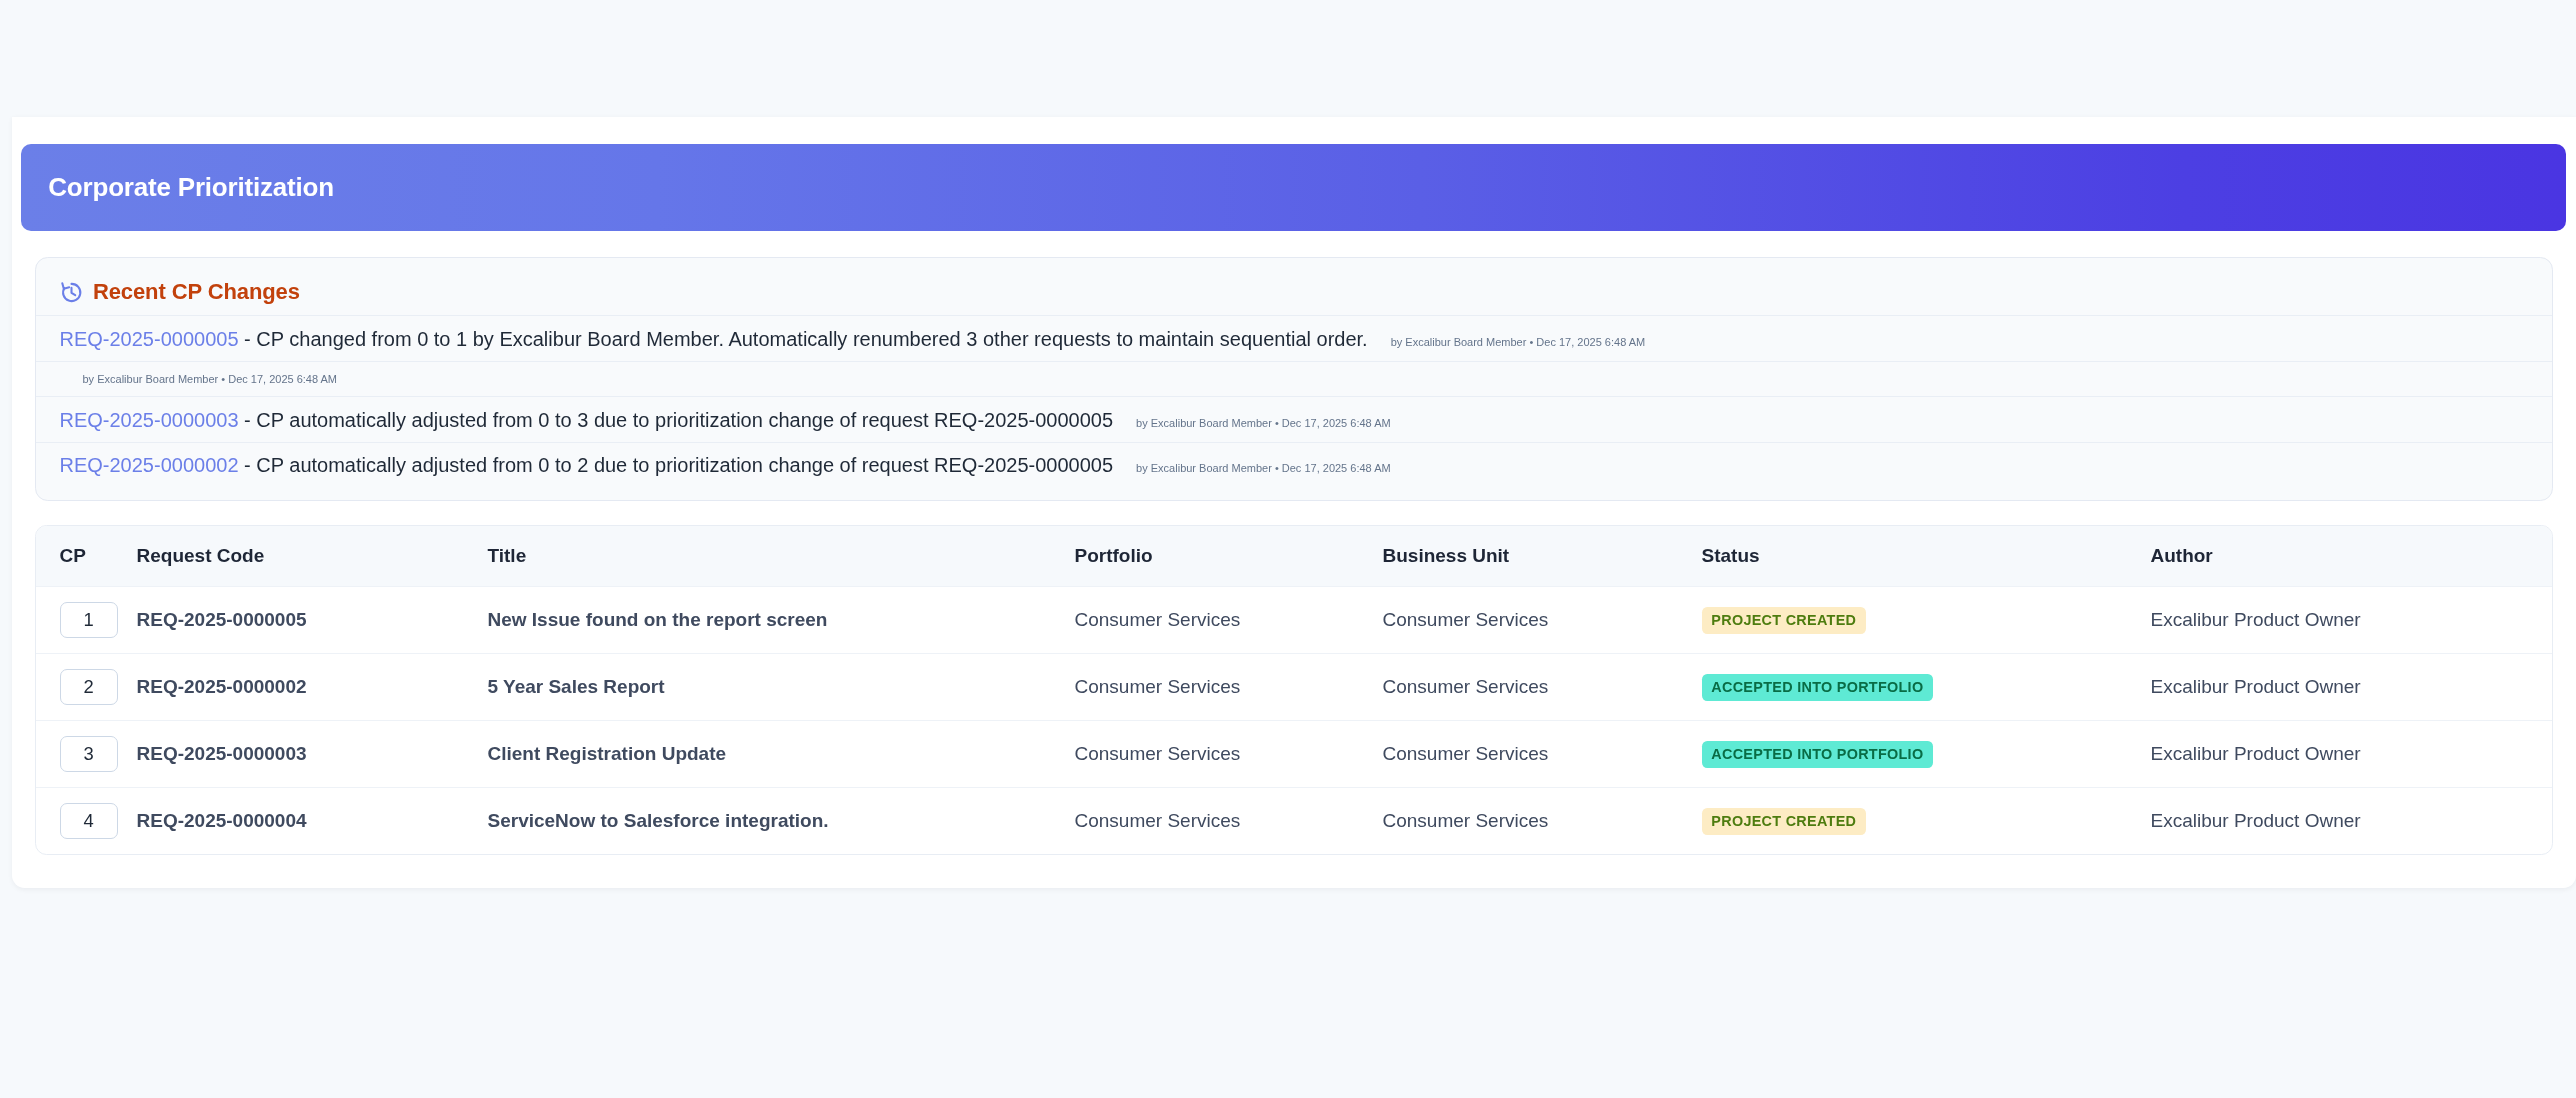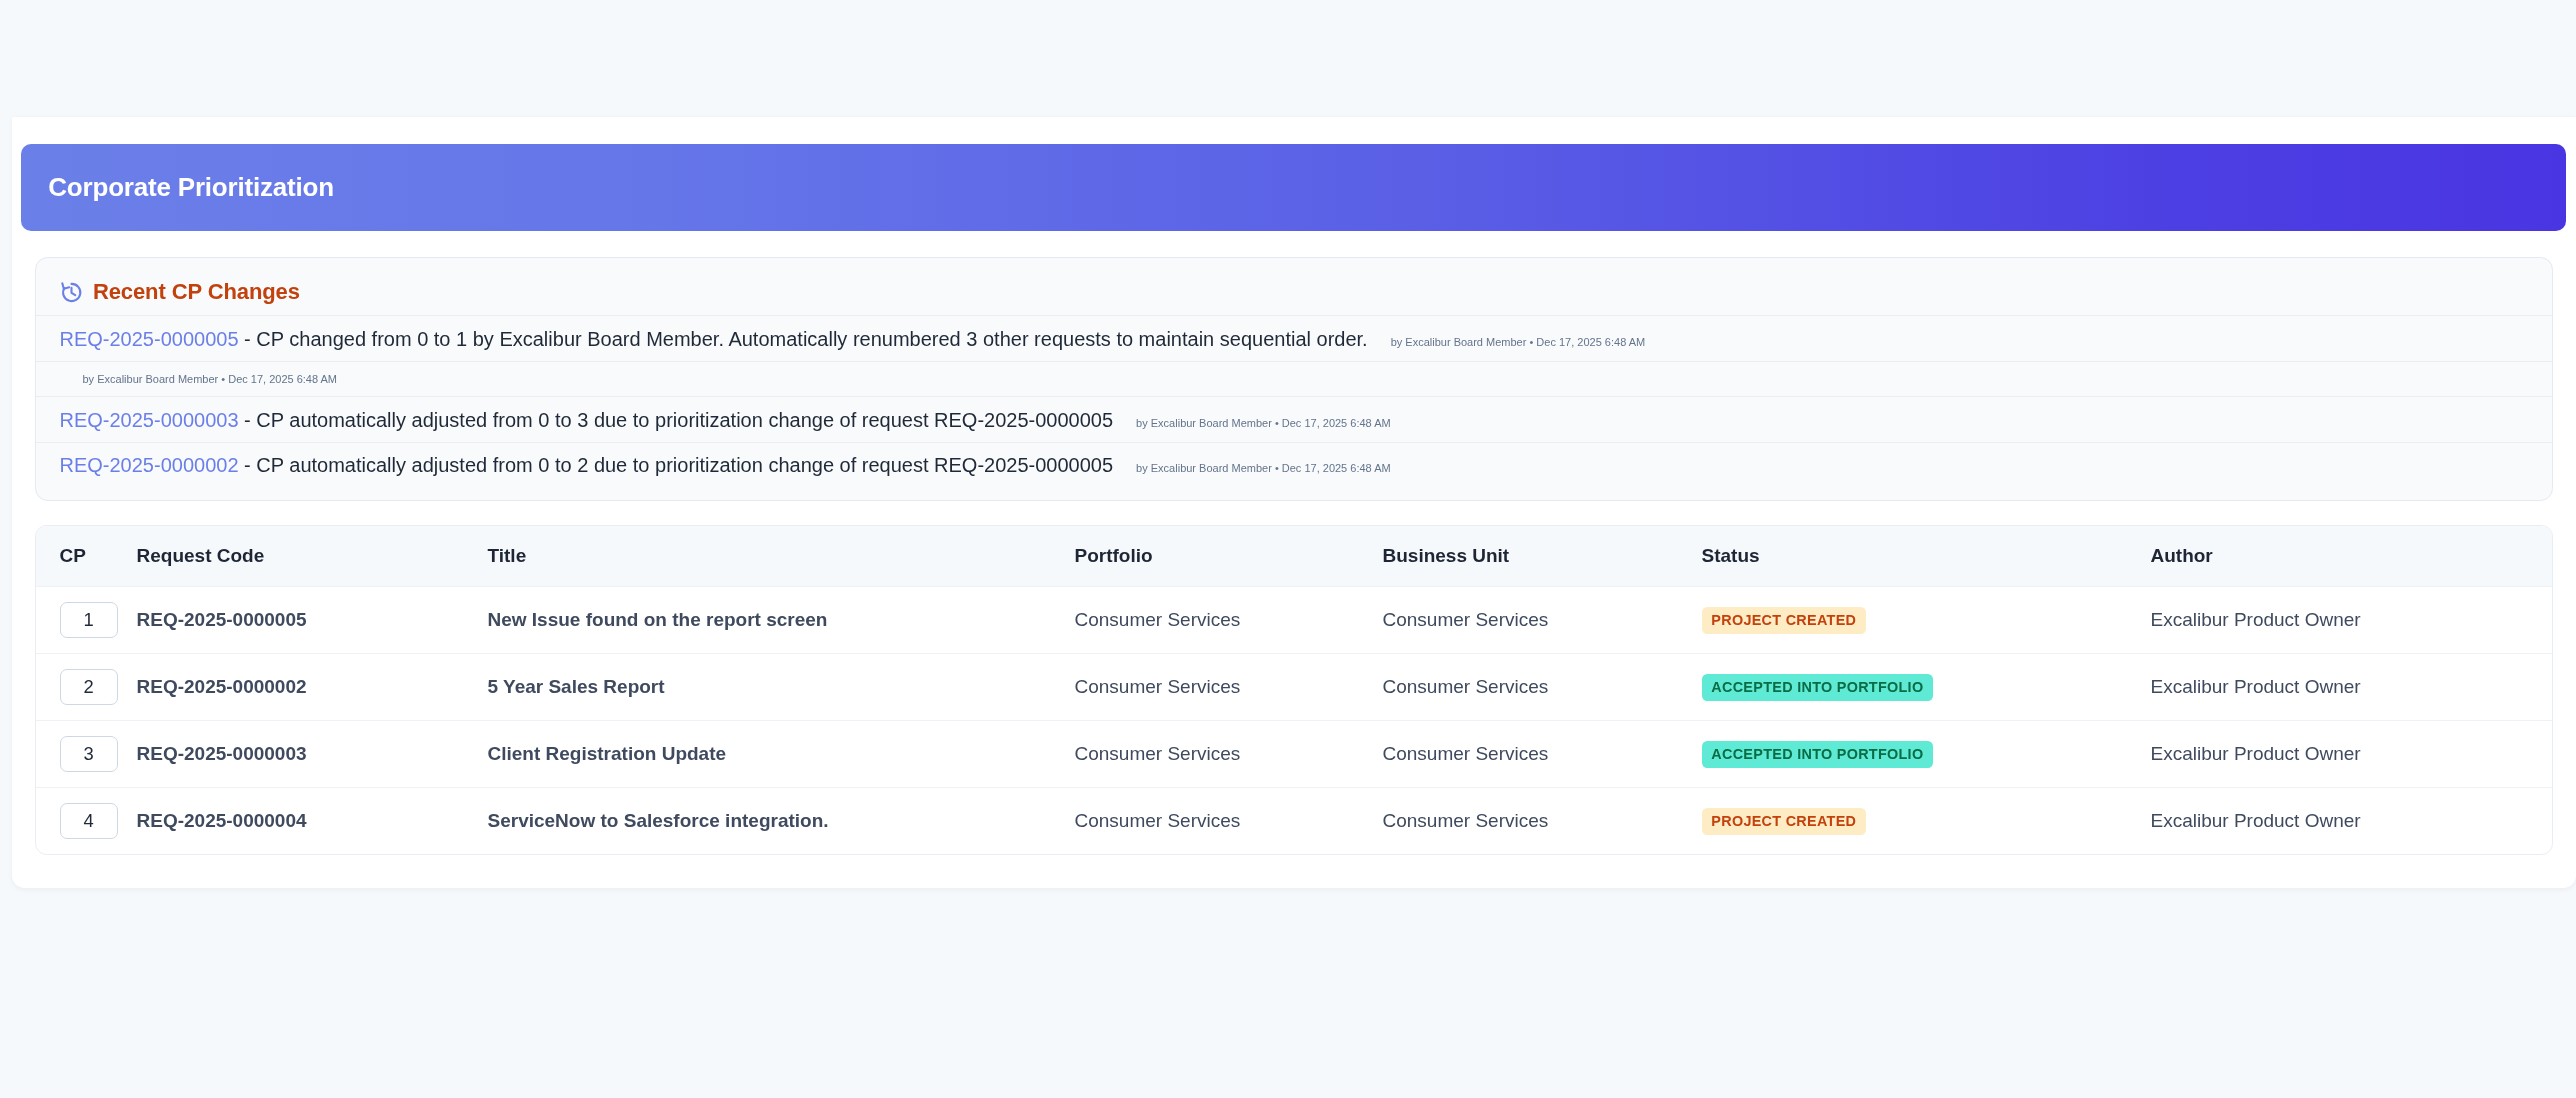--- a/index.html
+++ b/index.html
@@ -189,21 +189,21 @@
   .badge {
     display: inline-block;
     border-radius: 5.2px;
     padding: 4.6px 9.8px 5.2px 9.8px;
     font-size: 14.4px;
     font-weight: bold;
     letter-spacing: 0.3px;
     line-height: 1.15;
     white-space: nowrap;
   }
-  .badge-amber { background: #fdecc4; color: #c2410c; }
+  .badge-amber { background: #fdecc4; color: #4d7c0f; }
   .badge-green { background: #5eead4; color: #096c45; }
 </style>
 </head>
 <body>
 
 <div class="page">
 
 
   <div class="card">
 

